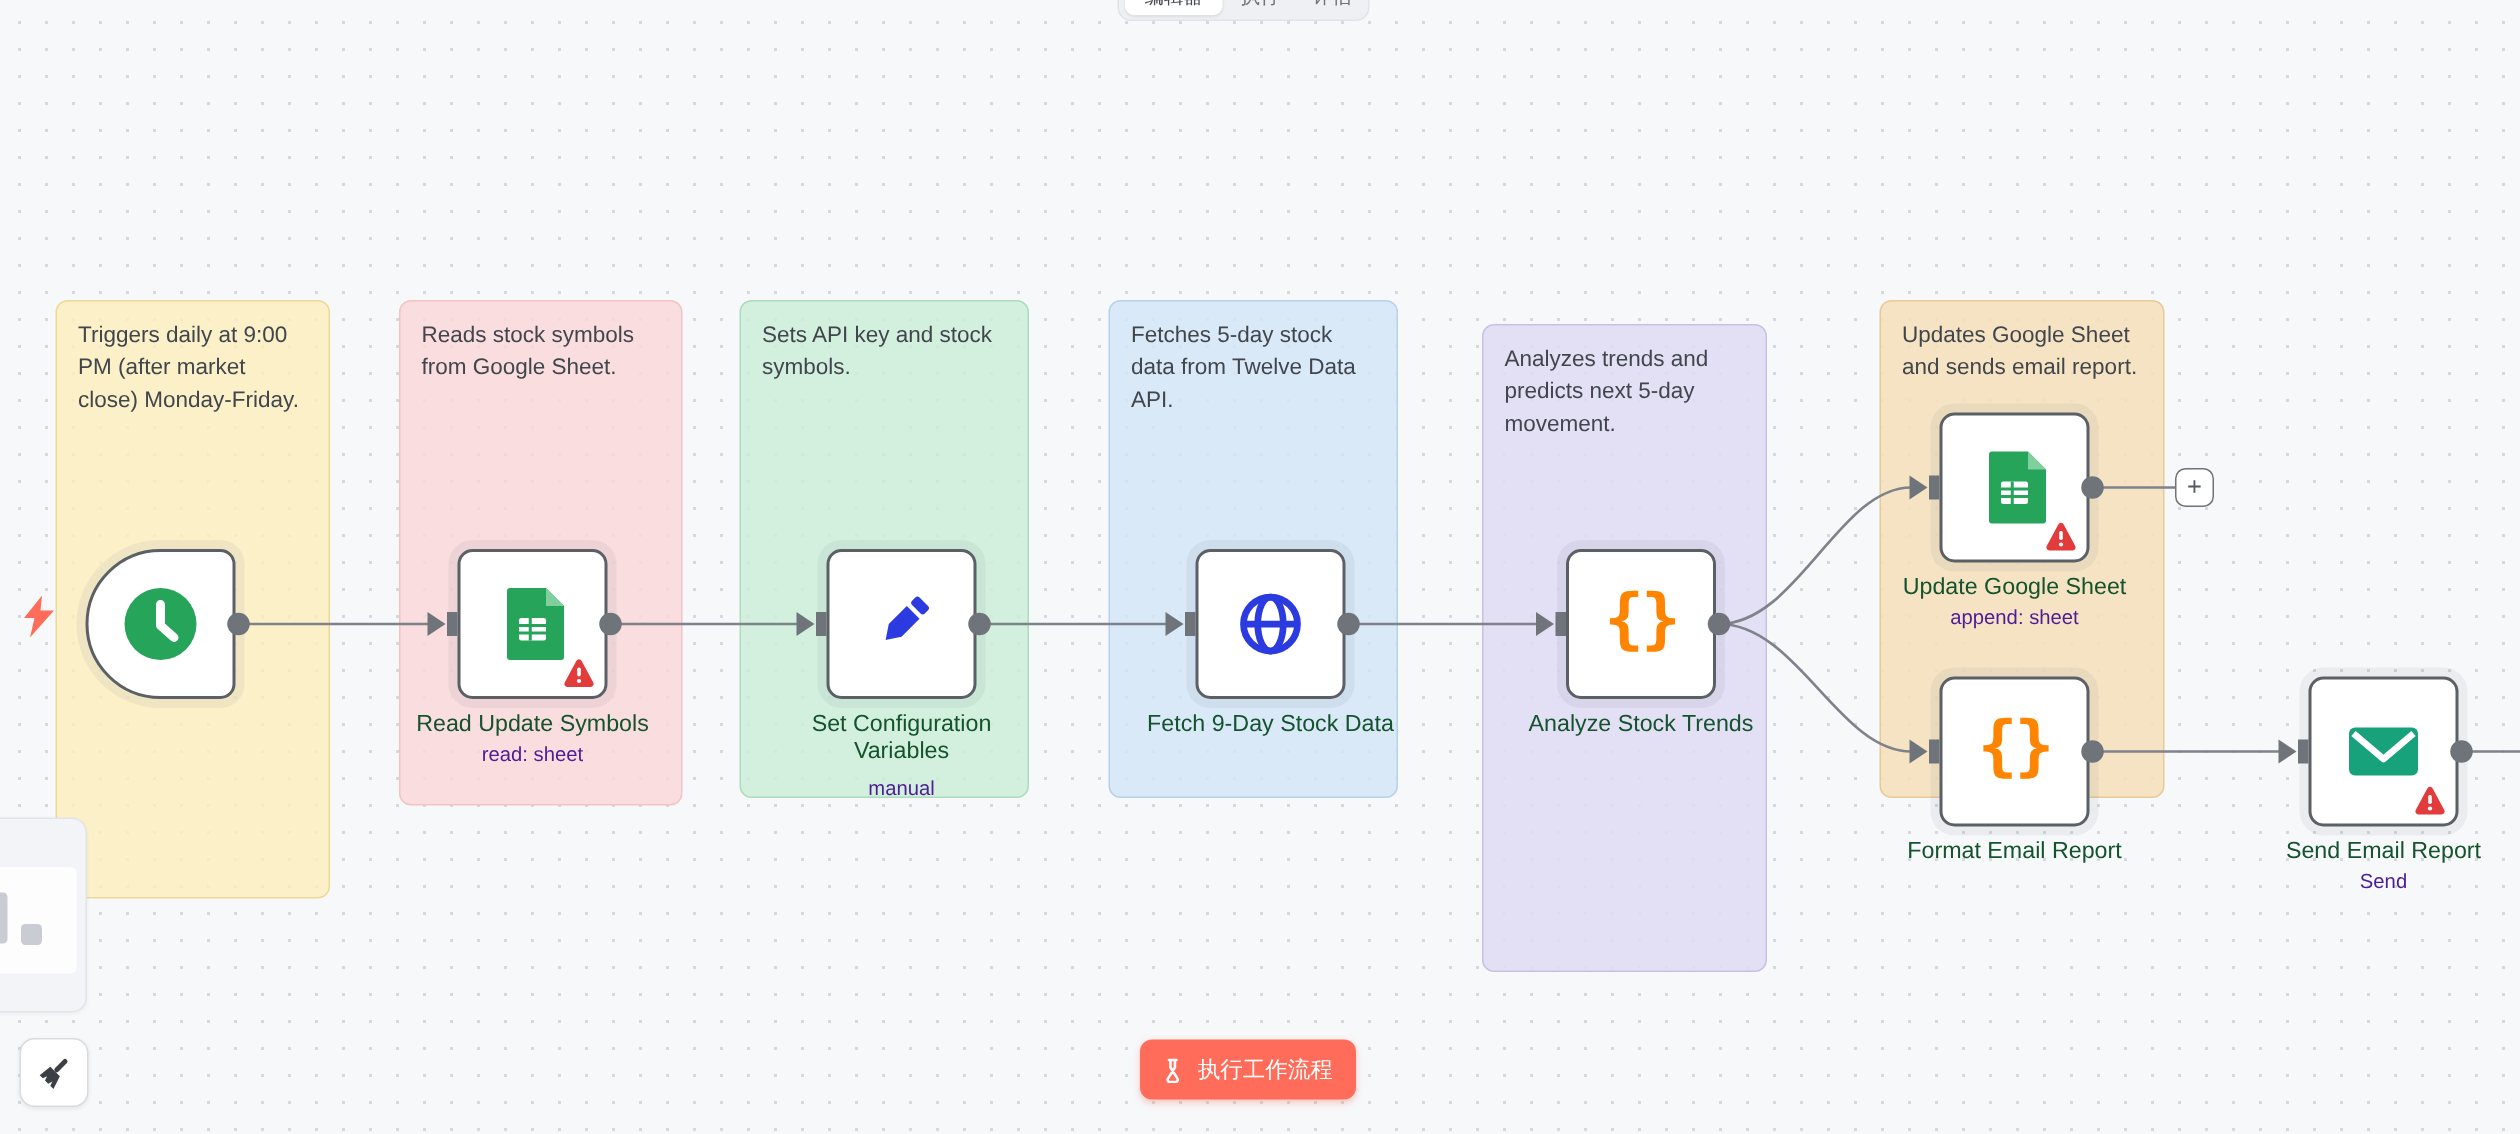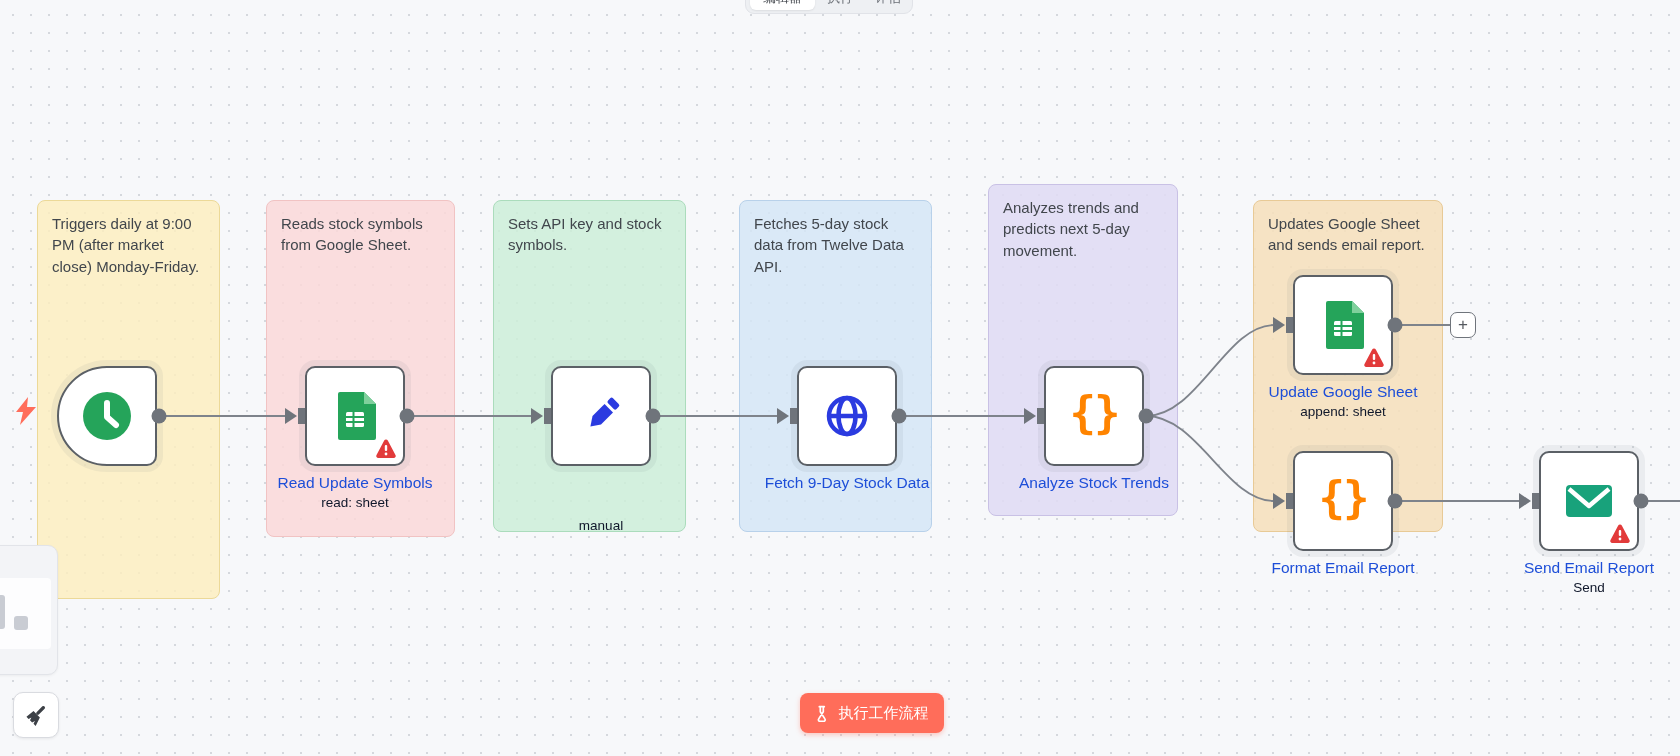--- a/index.html
+++ b/index.html
@@ -40,26 +40,26 @@
   .node-box {
     position:relative; width:100px; height:100px; background:#fff;
     border:2px solid #5b6066; border-radius:10px;
     box-shadow:0 0 0 6px rgba(95,100,112,.08);
     display:flex; align-items:center; justify-content:center;
   }
   .node-box.trigger-shape { border-radius:50px 10px 10px 50px; }
   .warn { position:absolute; right:6px; bottom:5px; }
   .node-label {
     position:absolute; top:108px; left:50%; transform:translateX(-50%);
-    width:230px; text-align:center; font-size:15.5px; font-weight:500; color:#1d4ed8;
+    width:230px; text-align:center; font-size:15.5px; font-weight:500; color:#14532d;
   }
   .node-label.narrow { width:180px; }
   .node-sub {
     position:absolute; top:129px; left:50%; transform:translateX(-50%);
-    width:230px; text-align:center; font-size:13.5px; color:#0f172a;
+    width:230px; text-align:center; font-size:13.5px; color:#4c1d95;
   }
   .node-sub.below2 { top:152px; }
   .braces { font-family:"DejaVu Sans Mono", monospace; font-size:44px; font-weight:bold;
             color:#ff8400; letter-spacing:-2px; line-height:1; padding-bottom:6px;}
   
   .plus-btn {
     position:absolute; left:1450px; top:312px; width:26px; height:26px; z-index:4;
     background:#fff; border:1.8px solid #6f747b; border-radius:7px;
     font-size:17px; color:#55595f; display:flex; align-items:center; justify-content:center;
     line-height:1; padding-bottom:1px;
@@ -79,21 +79,21 @@
     position:absolute; left:13px; top:692px; width:46px; height:46px; z-index:5;
     background:#fff; border:1px solid #d9dbe0; border-radius:10px;
     box-shadow:0 1px 3px rgba(0,0,0,.07);
     display:flex; align-items:center; justify-content:center;
   }
   
   .execute-btn {
     position:absolute; left:760px; top:693px; width:144px; height:40px; z-index:5;
     background:#ff6d5a; border:none; border-radius:8px; color:#fff; font-size:15px;
     display:flex; align-items:center; justify-content:center; gap:7px;
-    box-shadow:0 2px 5px rgba(255,109,90,.35); font-family:inherit; cursor:pointer;margin-left:40px;
+    box-shadow:0 2px 5px rgba(255,109,90,.35); font-family:inherit; cursor:pointer;
   }
 </style>
 </head>
 <body>
 
 <div class="tabbar">
   <div class="tab active">编辑器</div>
   <div class="tab">执行</div>
   <div class="tab">评估</div>
 </div>
@@ -103,21 +103,21 @@
 </div>
 <div class="sticky pink" style="left:266px;top:200px;width:189px;height:337px">
   <span>Reads stock symbols from Google Sheet.</span>
 </div>
 <div class="sticky green" style="left:493px;top:200px;width:193px;height:332px">
   <span>Sets API key and stock symbols.</span>
 </div>
 <div class="sticky blue" style="left:739px;top:200px;width:193px;height:332px">
   <span>Fetches 5-day stock data from Twelve Data API.</span>
 </div>
-<div class="sticky purple" style="left:988px;top:184px;width:190px;height:332px">
+<div class="sticky purple" style="left:988px;top:216px;width:190px;height:432px">
   <span>Analyzes trends and predicts next 5-day movement.</span>
 </div>
 <div class="sticky tan" style="left:1253px;top:200px;width:190px;height:332px">
   <span>Updates Google Sheet and sends email report.</span>
 </div>
 
 <svg class="layer" width="1680" height="756">
   <g stroke="#7e838b" stroke-width="1.8" fill="none">
     <path d="M159,416 H286"></path>
     <path d="M407,416 H532"></path>
@@ -168,20 +168,21 @@
 
 <div class="node" style="left:551px;top:366px">
   <div class="node-box">
     <svg width="54" height="54" viewBox="-27 -27 54 54">
       <g transform="rotate(45)" fill="#2b3be0">
         <rect x="-6" y="-21" width="12" height="7" rx="2"></rect>
         <path d="M-6,-11 h12 v17 l-6,9 l-6,-9 z"></path>
       </g>
     </svg>
   </div>
+  <div class="node-label narrow">Set Configuration Variables</div>
   <div class="node-sub below2">manual</div>
 </div>
 
 <div class="node" style="left:797px;top:366px">
   <div class="node-box">
     <svg width="54" height="54" viewBox="-27 -27 54 54">
       <g fill="none" stroke="#2b3be0" stroke-width="4.5">
         <circle r="18"></circle>
         <ellipse rx="8.5" ry="18"></ellipse>
         <line x1="-18" y1="0" x2="18" y2="0"></line>

